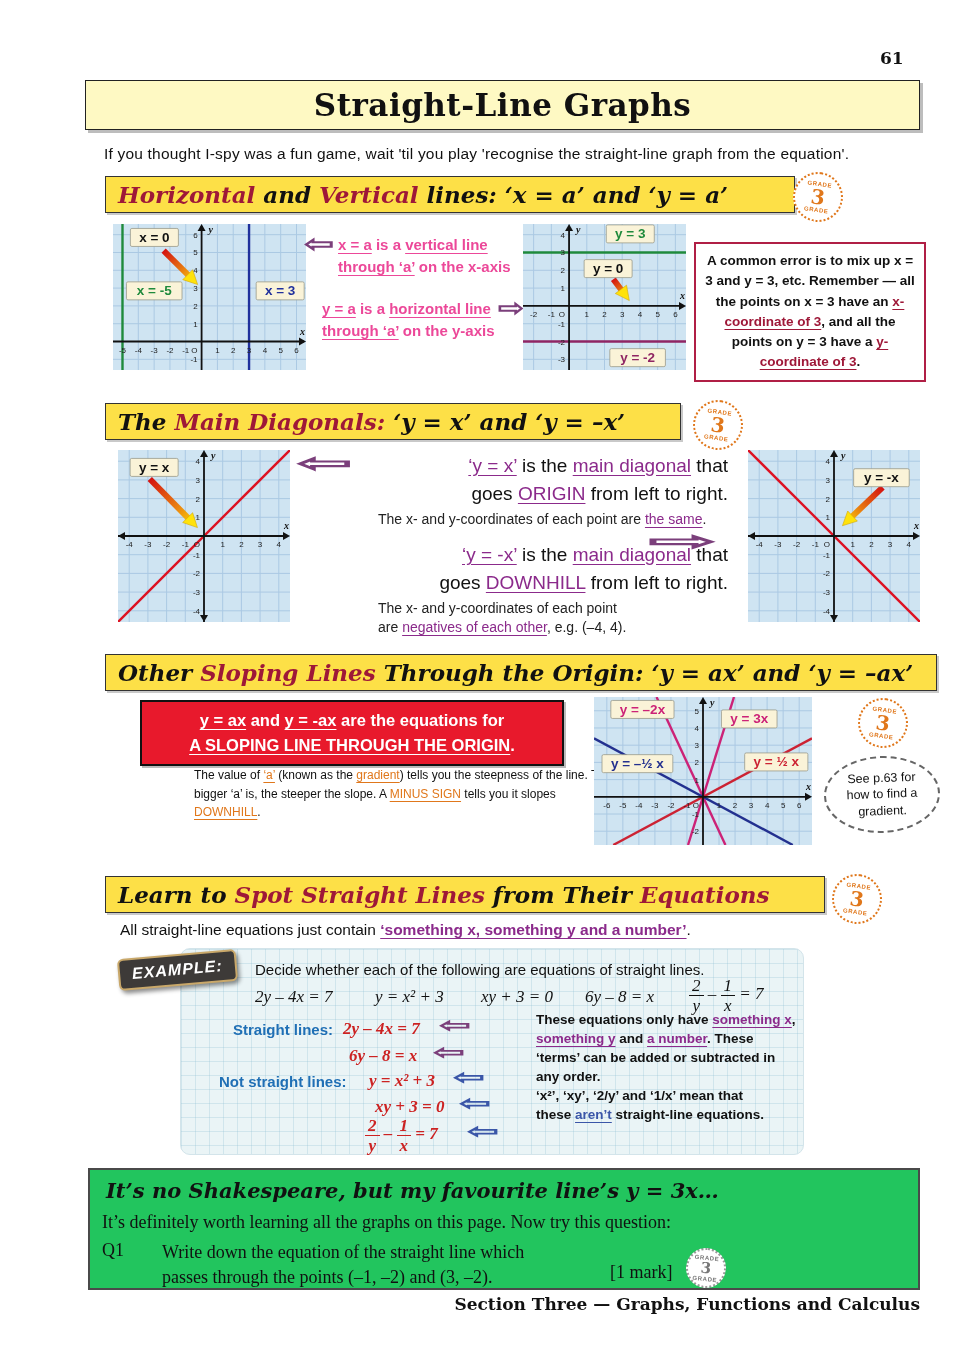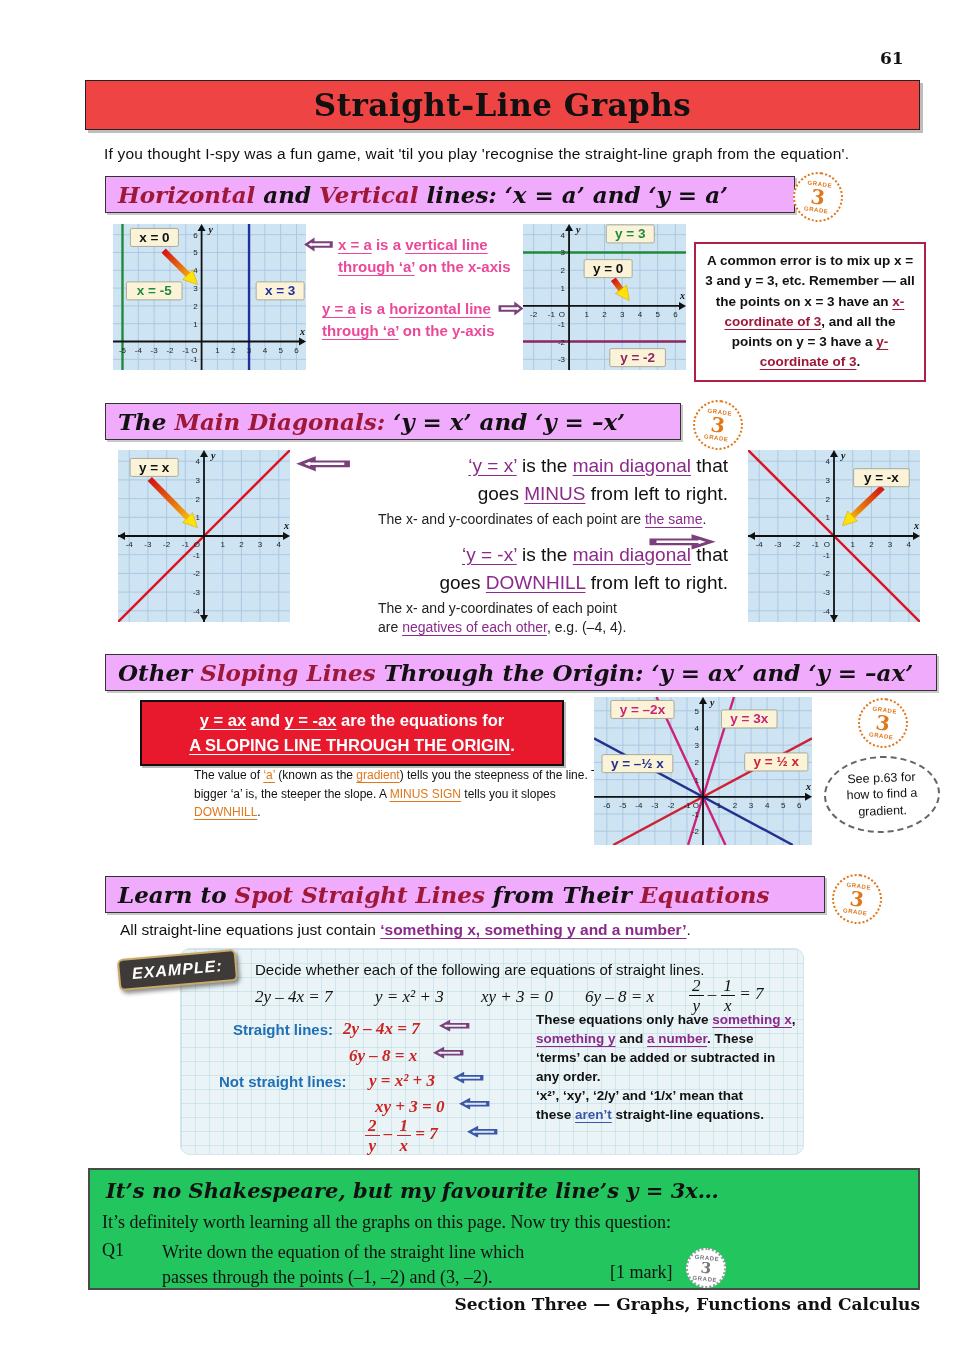--- a/index.html
+++ b/index.html
@@ -1,25 +1,25 @@
 <!DOCTYPE html>
 <html><head>
 <meta charset="utf-8">
 <style>
   html,body{margin:0;padding:0;}
   body{width:975px;height:1360px;position:relative;background:#ffffff;
        font-family:"Liberation Sans",sans-serif;color:#111;overflow:hidden;}
   .abs{position:absolute;}
   
   .pagenum{font-family:"DejaVu Serif",serif;font-size:17px;font-weight:bold;}
-  .banner{background:#ef4444;border:1px solid #222;box-shadow:3px 3px 0 #bdbdbd;
+  .banner{background:#fef9c3;border:1px solid #222;box-shadow:3px 3px 0 #bdbdbd;
           text-align:center;font-family:"DejaVu Serif",serif;font-weight:bold;
           font-size:31px;letter-spacing:.5px;padding-top:6px;height:42px;}
   .intro{font-size:15.5px;letter-spacing:.2px;}
-  .shead{background:#f0abfc;border:1px solid #333;box-shadow:2px 2px 0 #c9c9c9;
+  .shead{background:#fde047;border:1px solid #333;box-shadow:2px 2px 0 #c9c9c9;
          font-family:"DejaVu Serif",serif;font-style:italic;font-weight:bold;
          font-size:23px;padding:4px 12px;white-space:nowrap;}
   .crim{color:#9e1838;}
   
   .gbadge{width:46px;height:46px;border:2.5px dotted #e0771b;border-radius:50%;
           display:flex;flex-direction:column;align-items:center;justify-content:center;
           color:#e0771b;background:#fff;transform:rotate(8deg);}
   .gbadge .arc{font-size:6px;font-weight:bold;letter-spacing:.6px;line-height:1;}
   .gbadge .num{font-size:20px;font-weight:bold;font-family:"DejaVu Serif",serif;line-height:1;}
   .gbadge.gray{width:36px;height:36px;border-color:#999;color:#777;transform:rotate(6deg);}
@@ -288,21 +288,21 @@
     <line x1="31.782608695652172" y1="28.97826086956522" x2="72.45443507020575" y2="70.4475740357767" stroke="url(#g3grad0)" stroke-width="6"></line>
     <polygon points="79.45652173913044,77.58695652173913 64.65603266246217,72.493281709639 74.65116814280958,62.69036037314444" fill="#ffe20a" stroke="#d4a60a" stroke-width="0.6"></polygon>
     <rect x="12.15217391304347" y="8.413043478260846" width="48" height="18" fill="#faf3d8" stroke="#9a9a8a" stroke-width="0.8" rx="1.5"></rect>
     <text x="36.15217391304347" y="21.913043478260846" text-anchor="middle" font-family="Liberation Sans,sans-serif" font-size="13.5" font-weight="bold" fill="#111111">y = x</text>
   </svg>
 
 <span class="abs oarrow" style="left:296px;top:450px;transform:scaleX(2.6);font-size:26px;">⇦</span>
 <div class="abs" style="left:378px;top:452px;width:350px;">
   <div class="s2big">
     <span class="pu u">‘y = x’</span><span> is the </span><span class="pu u">main diagonal</span><span> that</span><br>
-    <span>goes </span><span class="pu u">MINUS</span><span> from left to right.</span>
+    <span>goes </span><span class="pu u">ORIGIN</span><span> from left to right.</span>
   </div>
   <div class="s2sub">
     <span>The x- and y-coordinates of each point are </span><span class="pu u">the same</span><span>.</span>
   </div>
   <div class="s2big" style="margin-top:12px;">
     <span class="pu u">‘y = -x’</span><span> is the </span><span class="pu u">main diagonal</span><span> that</span><br>
     <span>goes </span><span class="pu u">DOWNHILL</span><span> from left to right.</span>
   </div>
   <div class="s2sub">
     <span>The x- and y-coordinates of each point</span><br>

